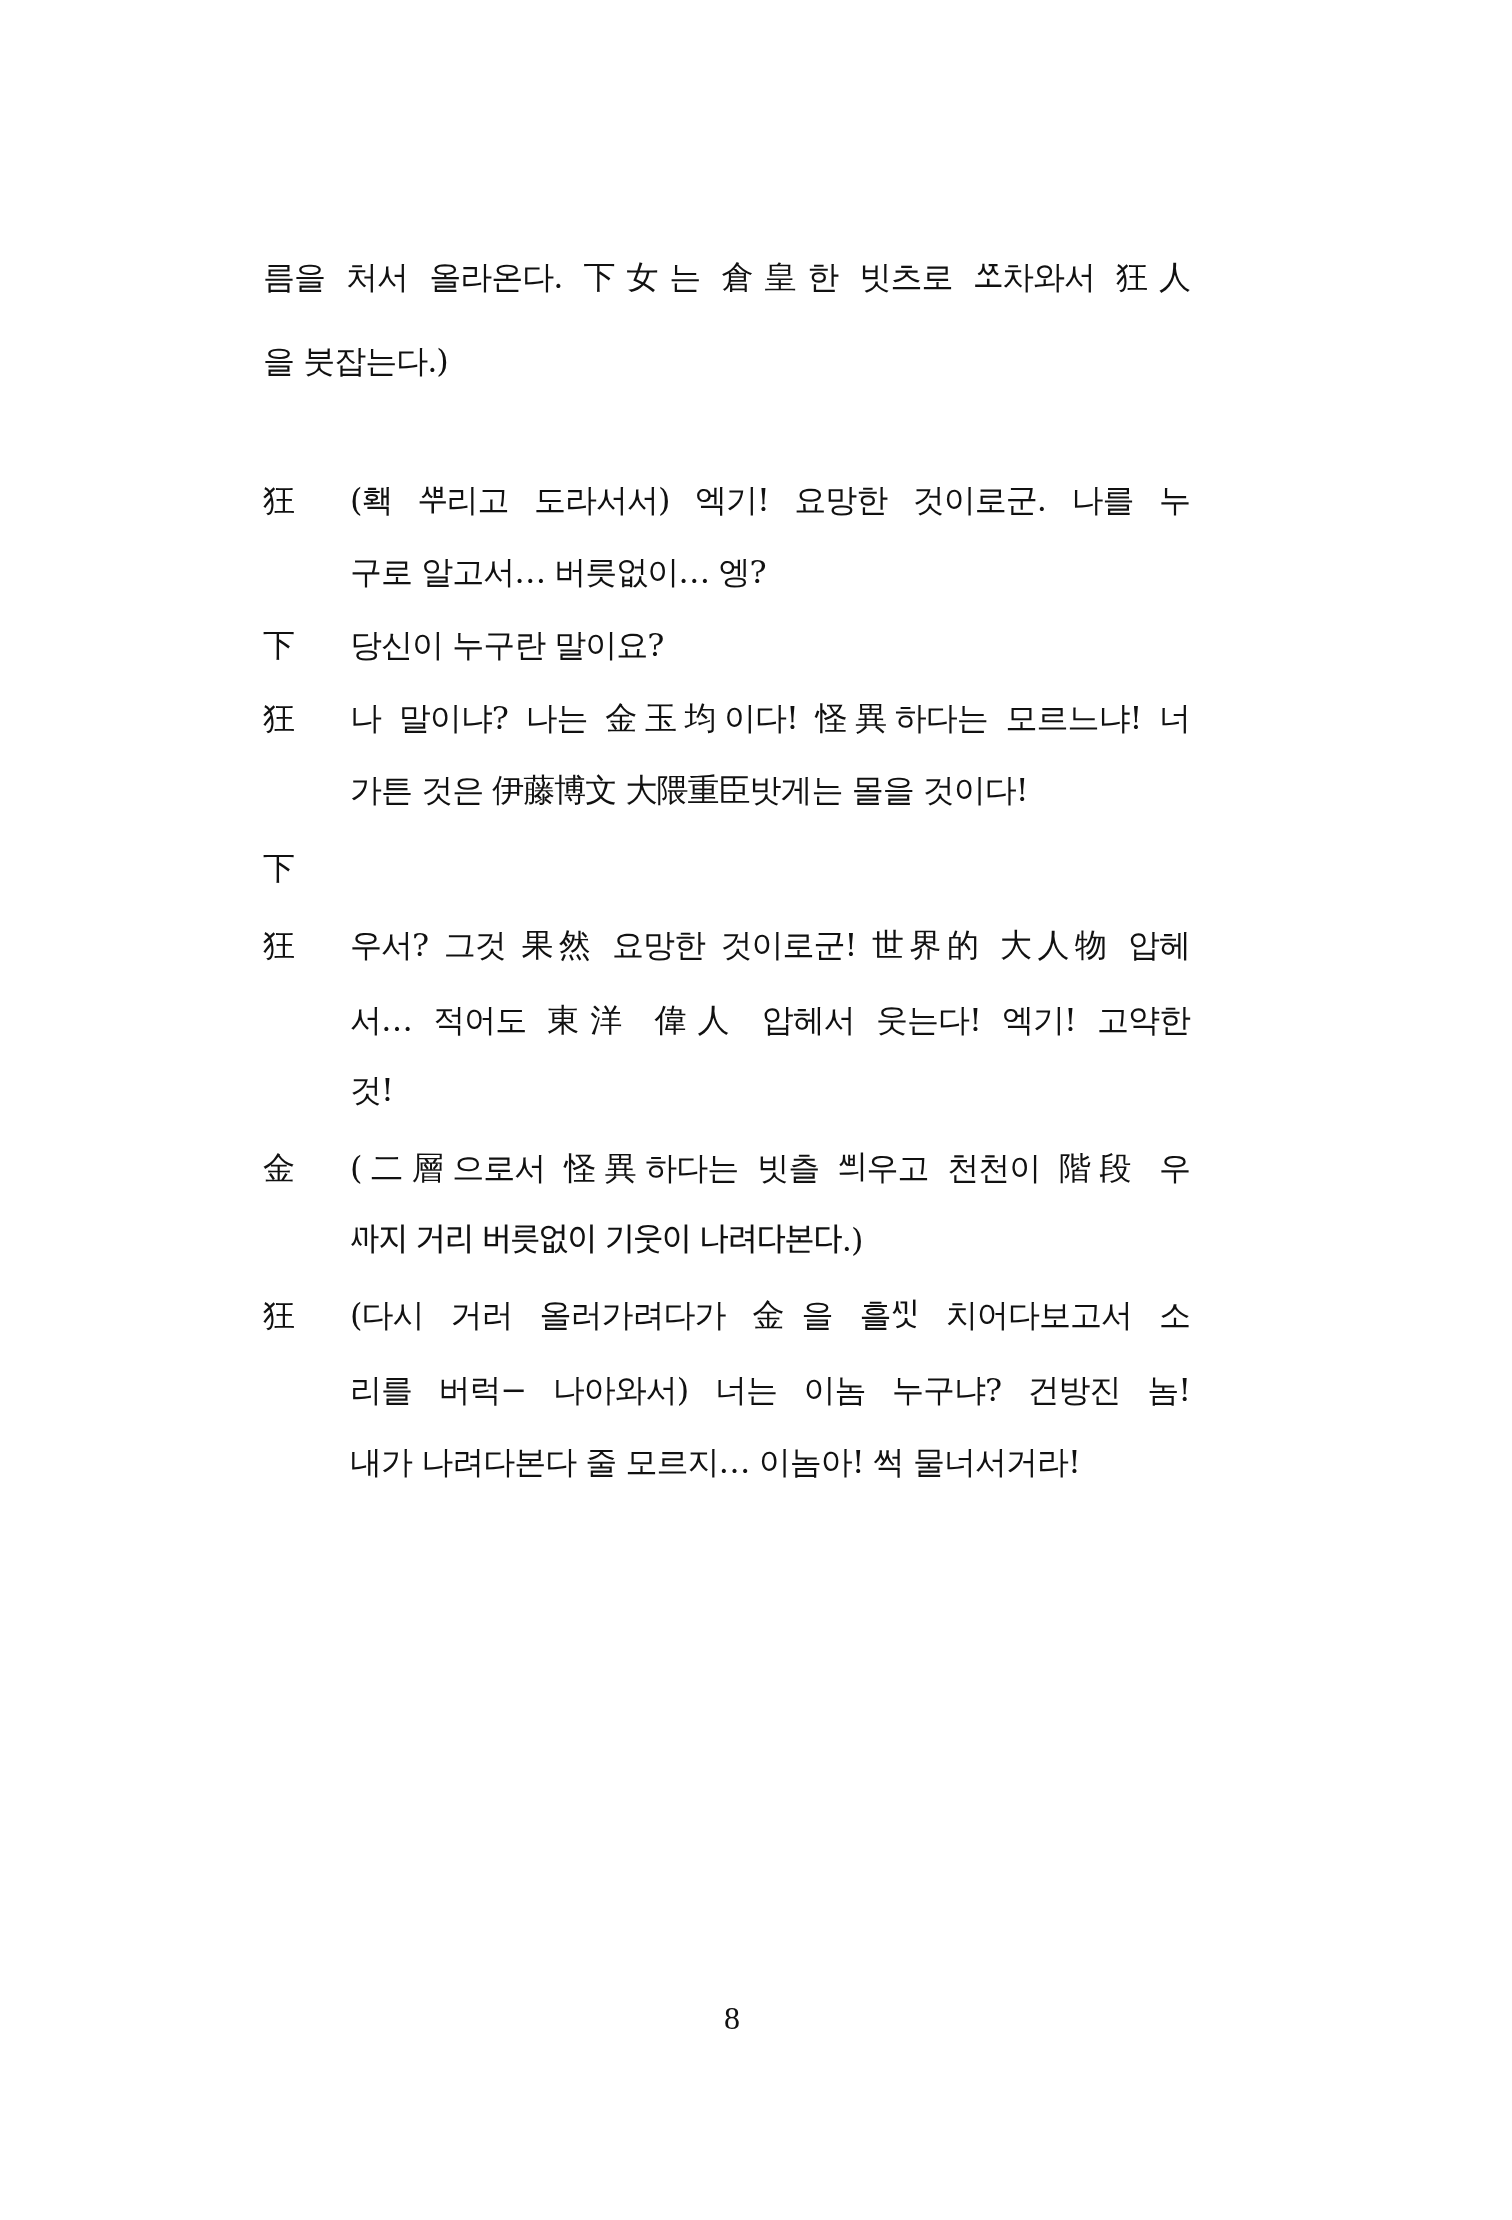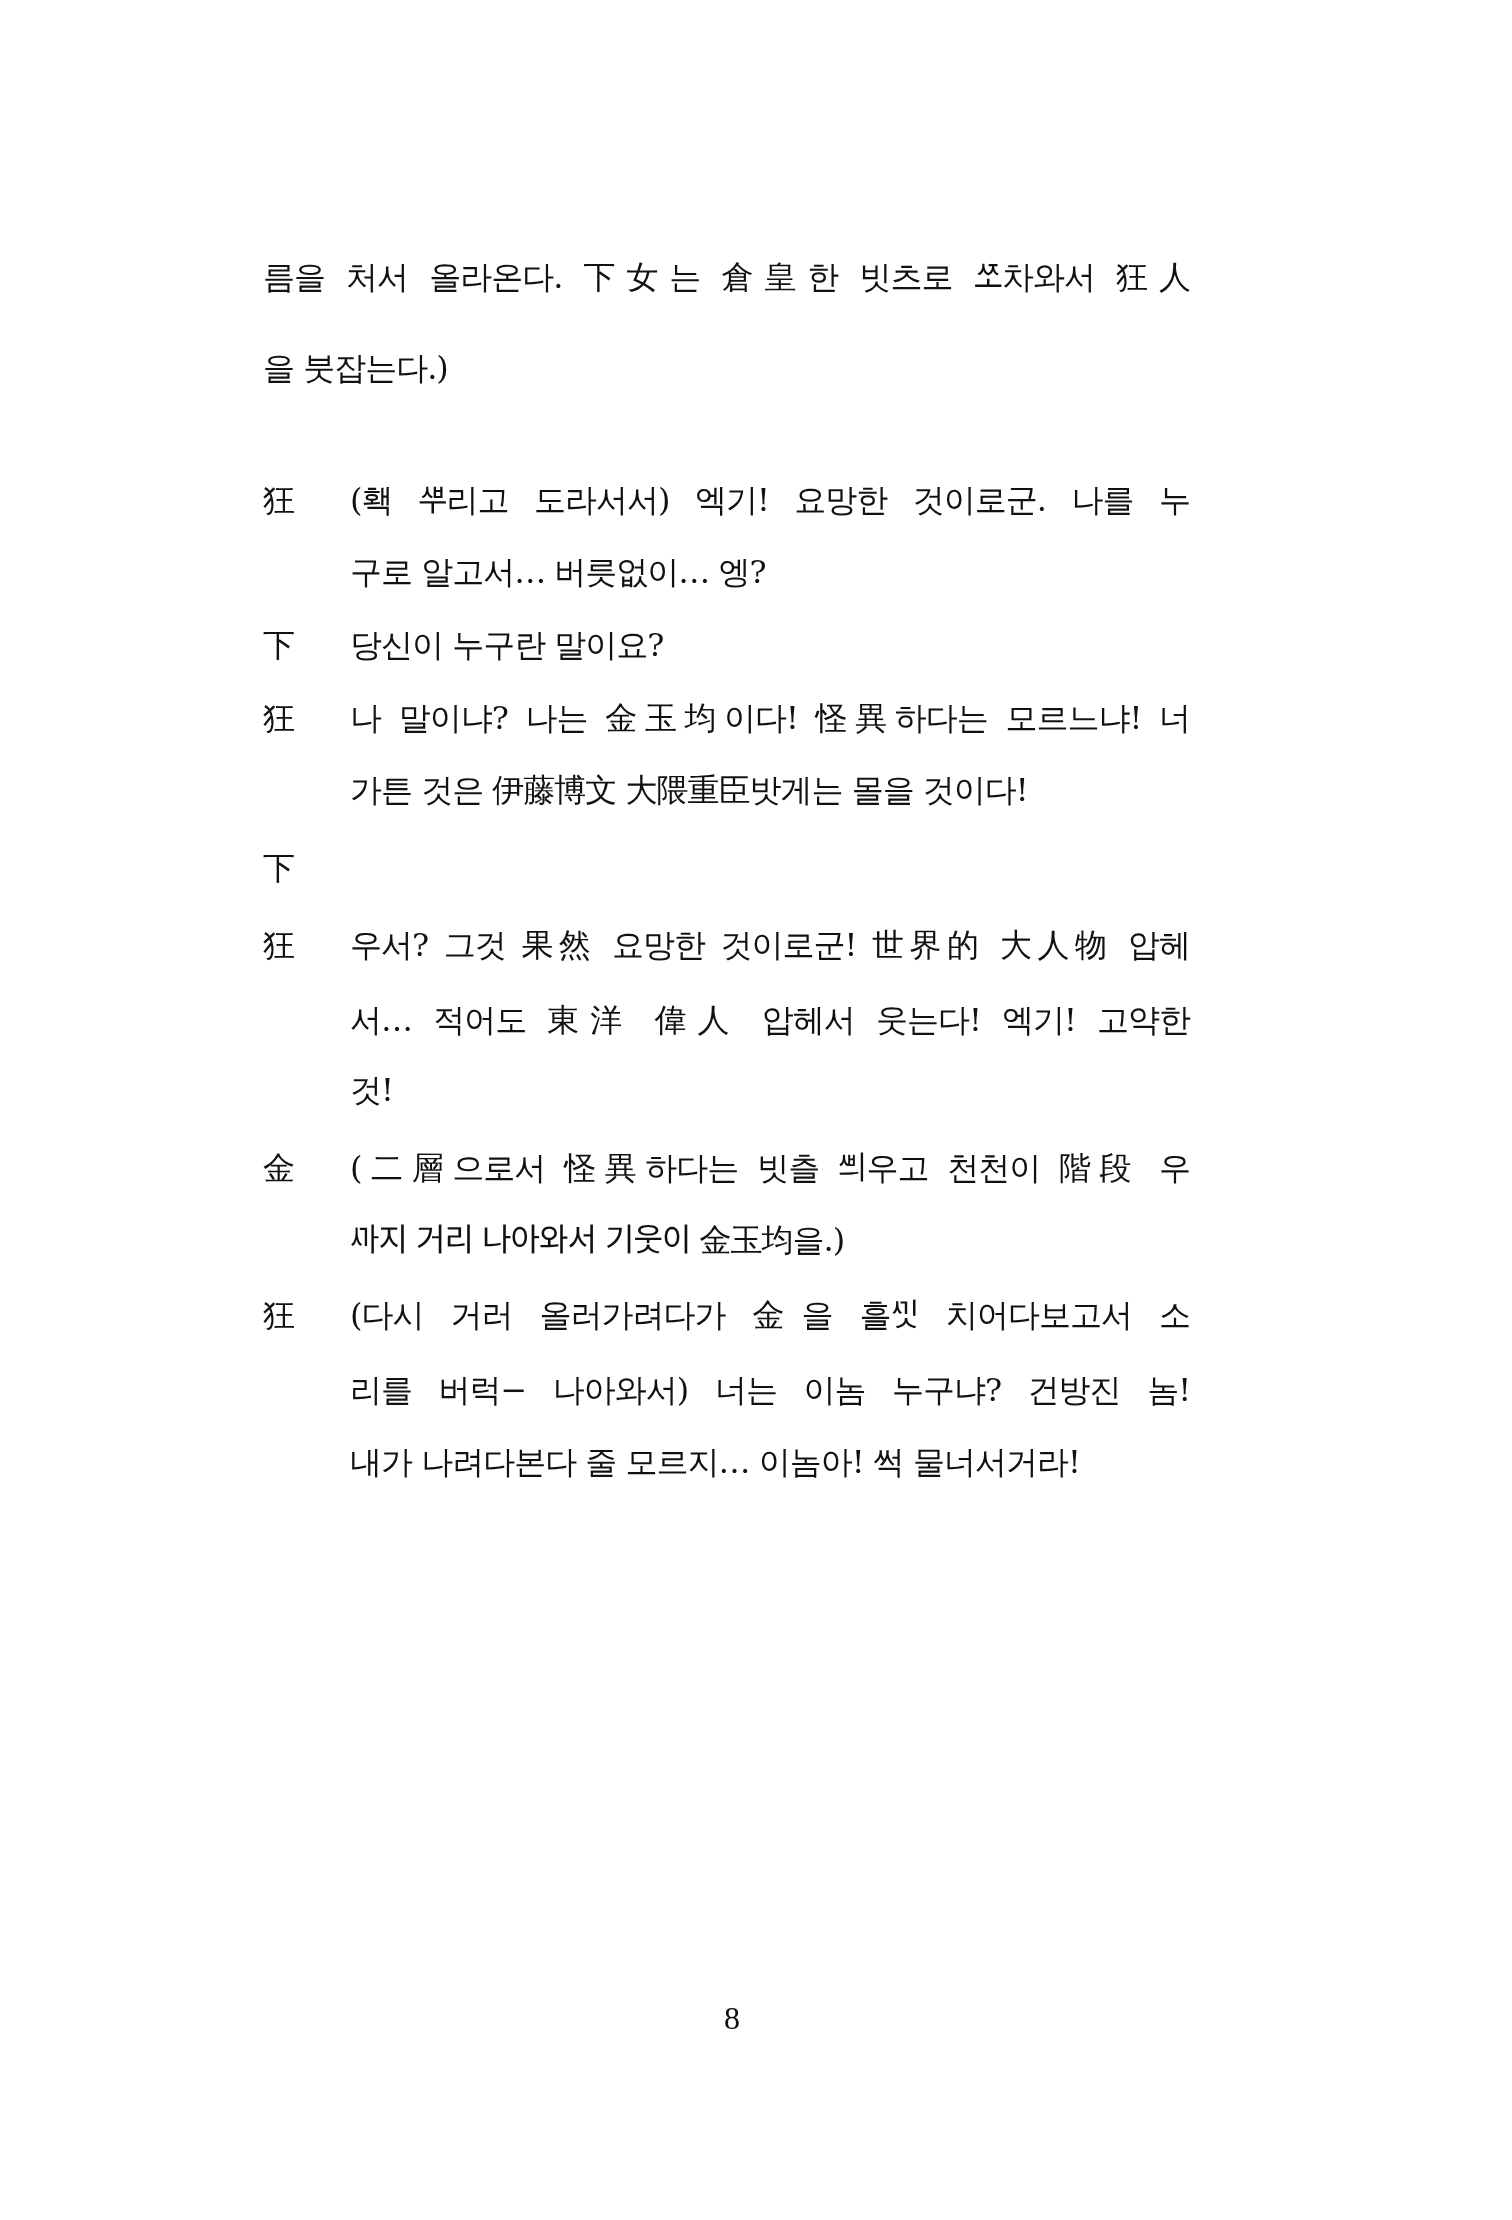--- a/index.html
+++ b/index.html
@@ -15,21 +15,21 @@
   .left { text-align: left; }
   .pagenum { position: absolute; left: 700px; width: 64px; top: 1996px; height: 44px; line-height: 44px;
              text-align: center; font-size: 32px; font-family: "Liberation Serif", "DejaVu Serif", serif; color: #111111; }
 </style>
 </head>
 <body>
 
 <div class="page">
 
   <div class="ln intro just" style="top:252px">름을 처서 올라온다. 下女는 倉皇한 빗츠로 ᄶᅩ차와서 狂人</div>
-  <div class="ln intro left" style="top:343px">을 붓잡는다.)</div>
+  <div class="ln intro left" style="top:336px">을 붓잡는다.)</div>
 
   <div class="ln spk" style="top:475px">狂</div>
   <div class="ln txt just" style="top:475px">(홱 ᄲᅮ리고 도라서서) 엑기! 요망한 것이로군. 나를 누</div>
   <div class="ln txt left" style="top:547px">구로 알고서… 버릇없이… 엥?</div>
 
   <div class="ln spk" style="top:620px">下</div>
   <div class="ln txt left" style="top:620px">당신이 누구란 말이요?</div>
 
   <div class="ln spk" style="top:693px">狂</div>
   <div class="ln txt just" style="top:693px">나 말이냐? 나는 金玉均이다! 怪異하다는 모르느냐! 너</div>
@@ -37,21 +37,21 @@
 
   <div class="ln spk" style="top:843px">下</div>
 
   <div class="ln spk" style="top:920px">狂</div>
   <div class="ln txt just" style="top:995px">서… 적어도 東洋 偉人 압헤서 웃는다! 엑기! 고약한</div>
   <div class="ln txt just" style="top:920px">우서? 그것 果然 요망한 것이로군! 世界的 大人物 압헤</div>
   <div class="ln txt left" style="top:1065px">것!</div>
 
   <div class="ln spk" style="top:1143px">金</div>
   <div class="ln txt just" style="top:1143px">(二層으로서 怪異하다는 빗츨 ᄲᅴ우고 천천이 階段 우</div>
-  <div class="ln txt left" style="top:1215px">ᄭᅡ지 거리 나아와서 기웃이 金玉均을.)</div>
+  <div class="ln txt left" style="top:1215px">ᄭᅡ지 거리 버릇없이 기웃이 나려다본다.)</div>
 
   <div class="ln spk" style="top:1290px">狂</div>
   <div class="ln txt just" style="top:1290px">(다시 거러 올러가려다가 金을 흘ᄭᅵᆺ 치어다보고서 소</div>
   <div class="ln txt just" style="top:1365px">리를 버럭− 나아와서) 너는 이놈 누구냐? 건방진 놈!</div>
   <div class="ln txt left" style="top:1437px">내가 나려다본다 줄 모르지… 이놈아! 썩 물너서거라!</div>
 
   <div class="pagenum">8</div>
 </div>
 
 </body></html>

